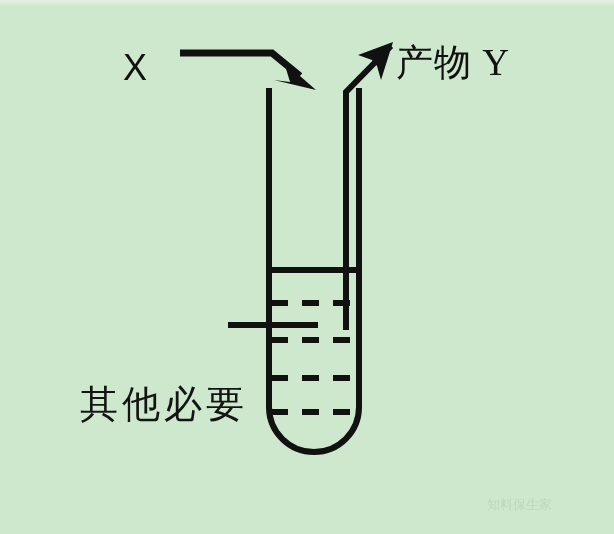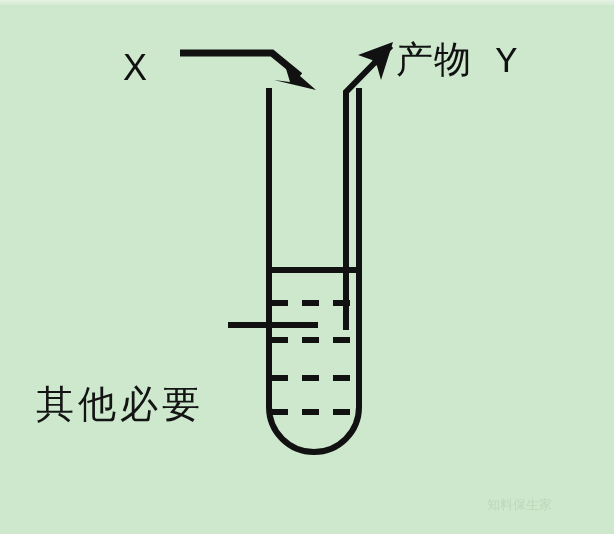--- a/index.html
+++ b/index.html
@@ -43,34 +43,35 @@
   #label-x {
     left: 123px;
     top: 50px;
     font-size: 36px;
     font-family: "Liberation Sans", sans-serif;
   }
   #label-product-y {
     left: 396px;
     top: 44px;
     font-size: 37px;
-    font-family: Liberation Mono, monospace;
+    font-family: Liberation Serif, serif;
     letter-spacing: 1px;
   }
   #label-conditions {
     left: 36px;
     top: 264px;
     font-size: 38px;
     font-family: "DejaVu Sans", "Liberation Sans", sans-serif;
     line-height: 1.48;
     letter-spacing: 4px;
     color: #141414;
   }
   #label-conditions .cond-line {
     display: block;
+    margin-left: 44px;
   }
   #watermark {
     position: absolute;
     left: 487px;
     top: 496px;
     font-size: 13px;
     color: #b9d6b9;
     opacity: 0.85;
     letter-spacing: 0px;
     font-family: "DejaVu Sans", "Liberation Sans", sans-serif;

